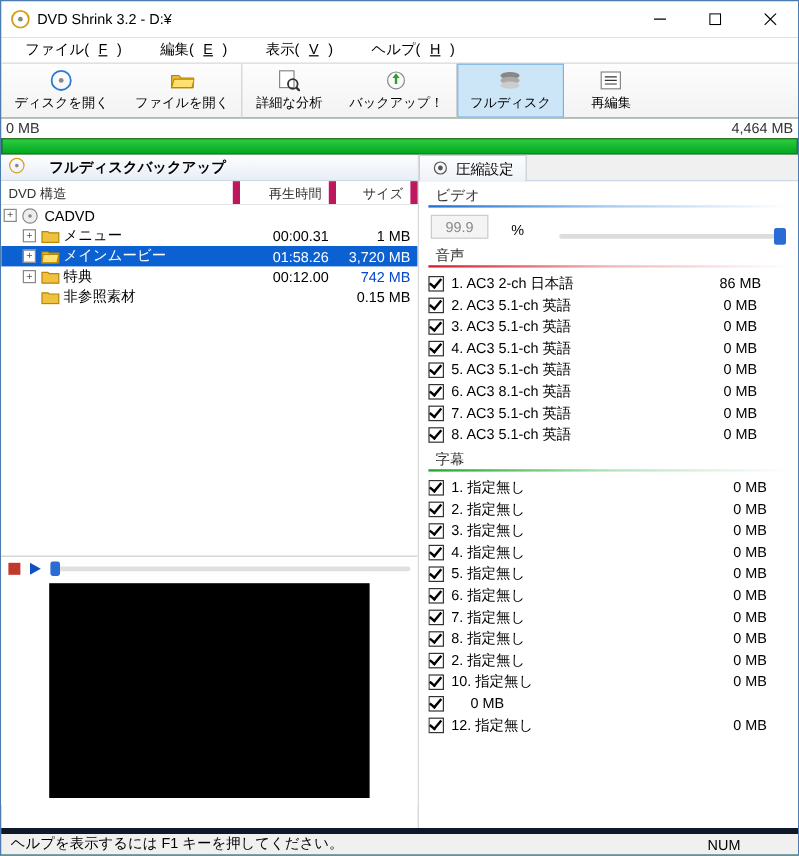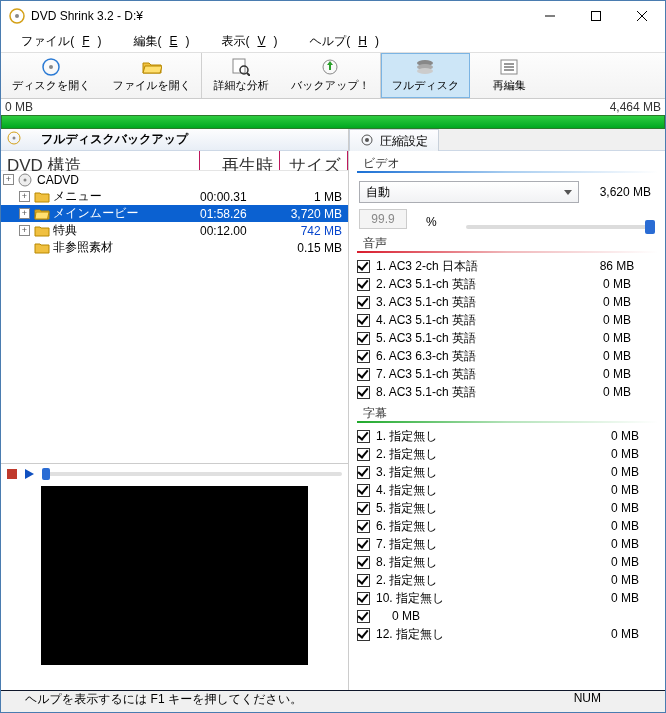--- a/index.html
+++ b/index.html
@@ -21,27 +21,27 @@
 .sizebar{height:16px;background:#fff;display:flex;align-items:center;padding:0 4px;font-size:11px;color:#333}
 .sizebar .r{margin-left:auto}
 .progress{height:14px;background:linear-gradient(#2ecc40,#00a820);border:1px solid #2a7a2a;margin:0}
 .main{flex:1;display:flex;min-height:0}
 .left{width:348px;display:flex;flex-direction:column;border-right:1px solid #ccc;background:#fff}
 .right{flex:1;display:flex;flex-direction:column;background:#fff;min-width:0}
 .panehdr{height:22px;background:linear-gradient(#fdfdfe,#e8eef6);border-bottom:1px solid #cdd8e6;display:flex;align-items:center;padding-left:6px;gap:20px}
 .panehdr.tab{background:#f0f0f0;padding:0}
 .tabbtn{height:22px;padding:3px 10px;background:linear-gradient(#fdfdff,#eef2f7);border:1px solid #c8d0da;border-bottom:none;display:flex;gap:6px;margin-top:0}
 .treehdr{height:20px;display:flex;background:#fff;border-bottom:1px solid #e5e5e5}
-.treehdr div{padding:3px 6px;border-right:1px solid #be185d;font-size:17px;color:#333}
+.treehdr div{padding:3px 6px;border-right:6px solid #be185d;font-size:11px;color:#333}
 .th1{flex:1}.th2{width:80px;text-align:right}.th3{width:68px;text-align:right}
 .tree{flex:0 0 auto;height:292px;overflow:auto;background:#fff}
 .trow{height:17px;display:flex;align-items:center}
 .trow.sel{background:#0b61d1;color:#fff}
 .tc1{flex:1;display:flex;align-items:center}
-.tc2{width:80px;padding-right:6px}
+.tc2{width:80px;text-align:right;padding-right:6px}
 .tc3{width:68px;text-align:right;padding-right:6px}
 .tc3.blue{color:#0645cc}
 .trow.sel .tc3.blue{color:#fff}
 .exp{width:11px;height:11px;border:1px solid #888;margin:0 4px 0 2px;display:flex;align-items:center;justify-content:center;font-size:9px;line-height:9px;background:#fff;color:#555}
 .exp.blank{border:none;background:none}
 .ind{width:16px}
 .fld{width:16px;height:13px;margin-right:3px}
 .preview{border-top:1px solid #ccc;height:208px;background:#fff;display:flex;flex-direction:column}
 .pctl{height:20px;display:flex;align-items:center;padding:0 6px;gap:8px}
 .pctl .stop{width:10px;height:10px;background:#c0392b}
@@ -60,21 +60,21 @@
 .vrow2{display:flex;align-items:flex-end;padding:2px 10px;gap:19px}
 .pct{width:48px;height:20px;border:1px solid #ccc;background:#f4f4f4;color:#888;text-align:center;line-height:18px}
 .slider{flex:1;height:4px;background:#dcdcdc;border-radius:2px;position:relative;margin-left:10px}
 .shandle{position:absolute;right:0;top:-5px;width:10px;height:14px;background:#2a6cd4;border-radius:2px}
 .list{overflow-y:scroll;flex:1;margin:0 0 0 8px}
 .lrow{height:18px;display:flex;align-items:center;padding-right:10px}
 .cb{width:13px;height:13px;border:1px solid #333;margin-right:6px;position:relative;background:#fff}
 .cb.checked::after{content:"";position:absolute;left:2px;top:-1px;width:4px;height:8px;border:solid #000;border-width:0 2px 2px 0;transform:rotate(40deg)}
 .llabel{flex:1}
 .lsize{width:60px;text-align:center}
-.status{height:22px;border-top:1px solid #0f172a;background:#f0f0f0;display:flex;align-items:flex-start;padding:0 24px;font-size:11px}
+.status{height:22px;border-top:5px solid #0f172a;background:#f0f0f0;display:flex;align-items:center;padding:0 8px;font-size:11px}
 .status .num{margin-left:auto;margin-right:40px}
 .rcontent{flex:1;overflow:hidden;display:flex;flex-direction:column}
 </style>
 </head>
 <body>
 
 <div class="window">
   <div class="titlebar">
     <span class="icon"><svg width="16" height="16">
           <circle cx="8" cy="8" r="7" fill="none" stroke="#d4a017" stroke-width="1.5"></circle>
@@ -268,26 +268,20 @@
         <div class="tabbtn">
           <span><svg width="14" height="14">
                 <circle cx="7" cy="7" r="5" fill="none" stroke="#555"></circle>
                 <circle cx="7" cy="7" r="2" fill="#555"></circle>
               </svg></span>
           <span>圧縮設定</span>
         </div>
       </div>
       <div class="rcontent">
         <div class="secthdr video">ビデオ</div>
-        <div class="vrow">
-          <div class="combo">
-              <span>自動</span>
-            </div>
-          <span class="vsize">3,620 MB</span>
-        </div>
         <div class="vrow2">
           <div class="pct">99.9</div>
           <span>%</span>
           <div class="slider">
               <div class="shandle"></div>
             </div>
         </div>
 
         <div class="secthdr audio">音声</div>
         <div id="audio-list" style="padding:0 8px">
@@ -311,21 +305,21 @@
               <span class="llabel">4. AC3 5.1-ch 英語</span>
               <span class="lsize">0 MB</span>
             </div>
             <div class="lrow">
               <span class="cb checked"></span>
               <span class="llabel">5. AC3 5.1-ch 英語</span>
               <span class="lsize">0 MB</span>
             </div>
             <div class="lrow">
               <span class="cb checked"></span>
-              <span class="llabel">6. AC3 6.3-ch 英語</span>
+              <span class="llabel">6. AC3 8.1-ch 英語</span>
               <span class="lsize">0 MB</span>
             </div>
             <div class="lrow">
               <span class="cb checked"></span>
               <span class="llabel">7. AC3 5.1-ch 英語</span>
               <span class="lsize">0 MB</span>
             </div>
             <div class="lrow">
               <span class="cb checked"></span>
               <span class="llabel">8. AC3 5.1-ch 英語</span>

